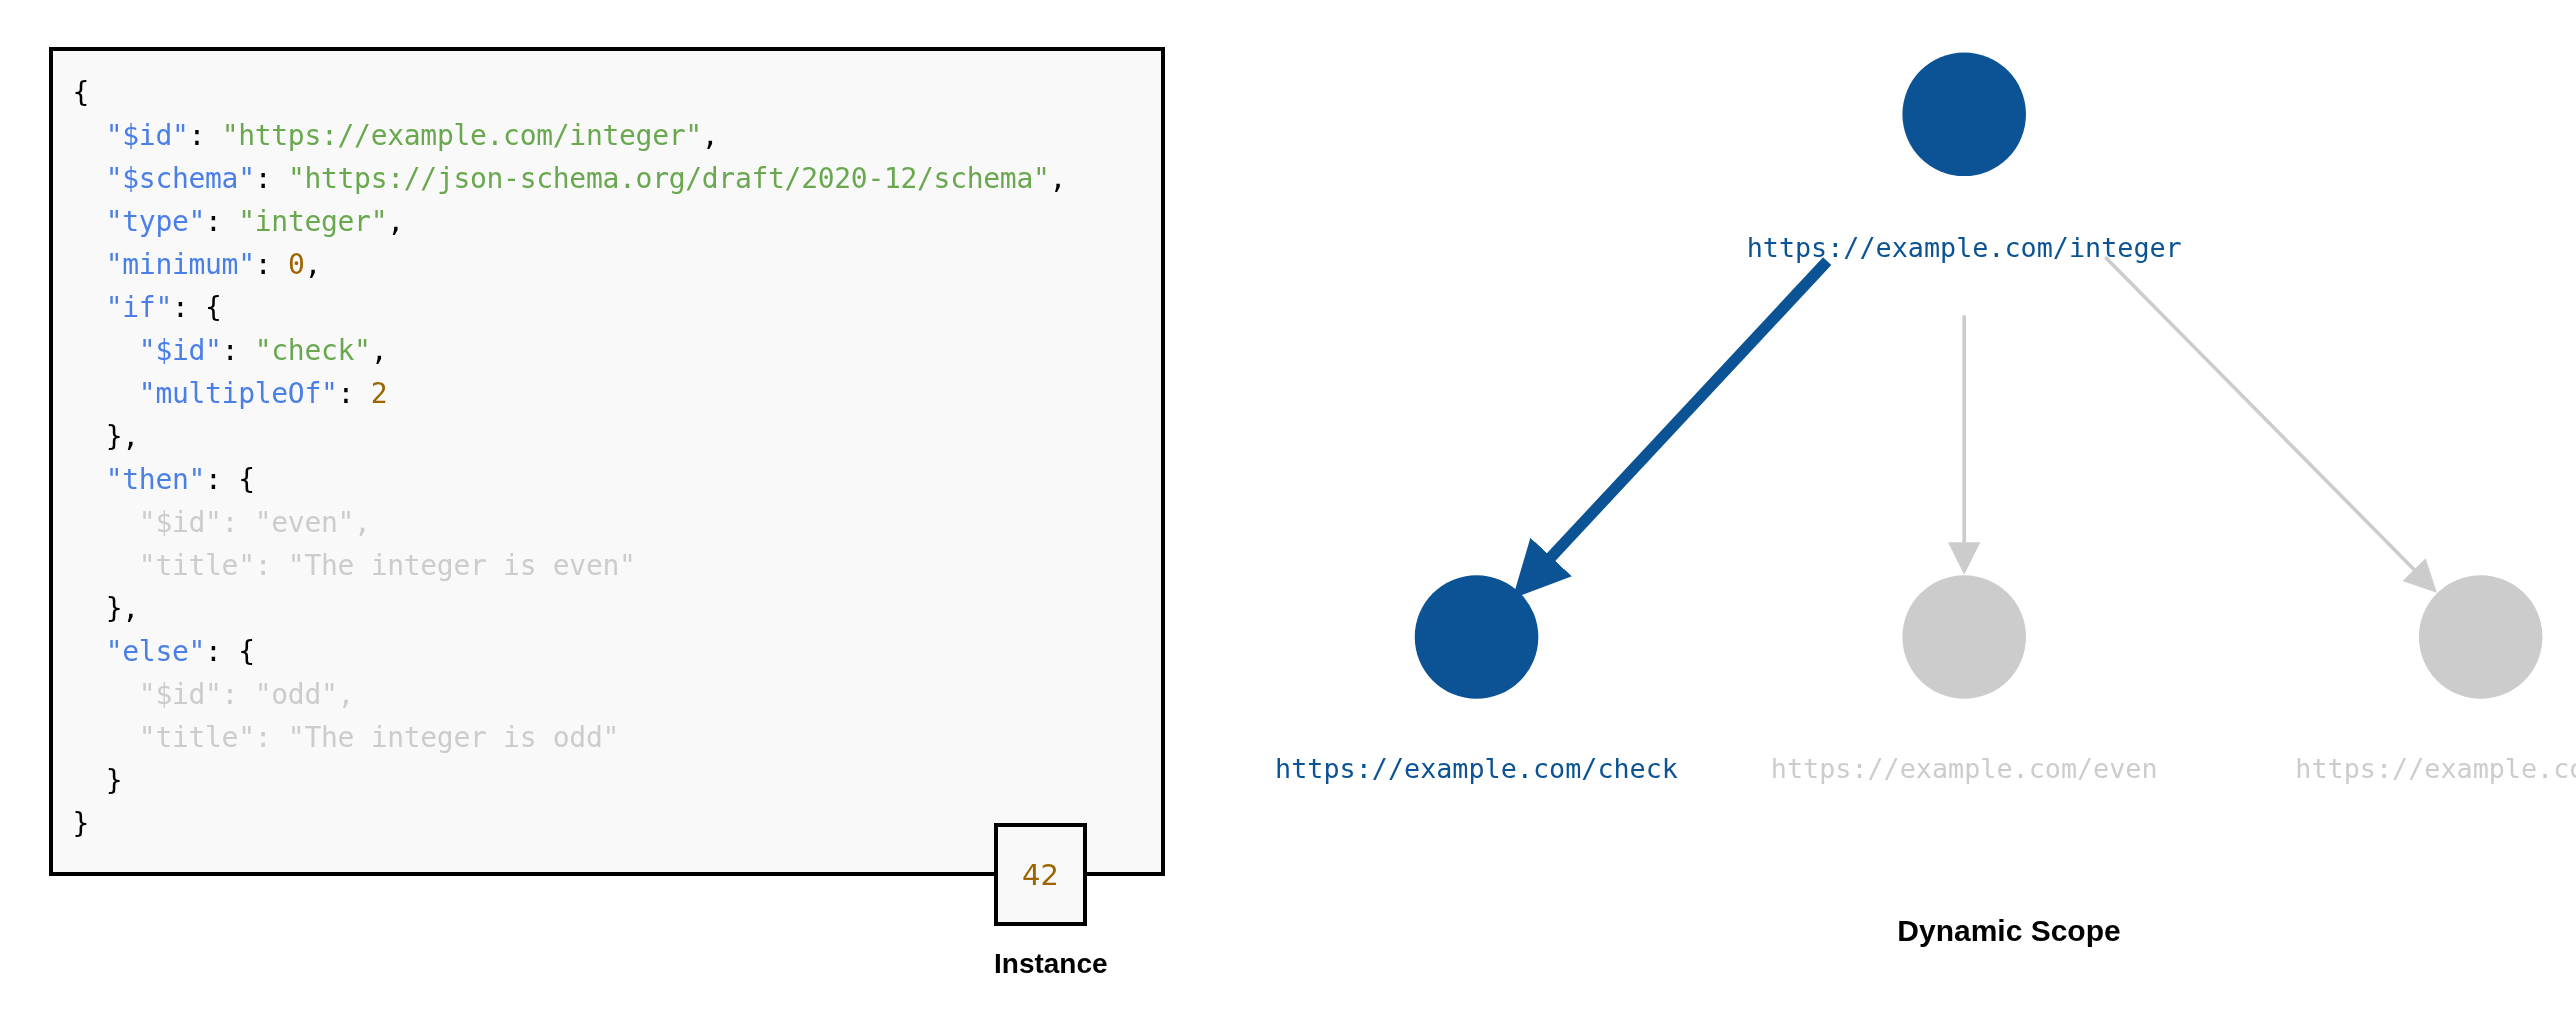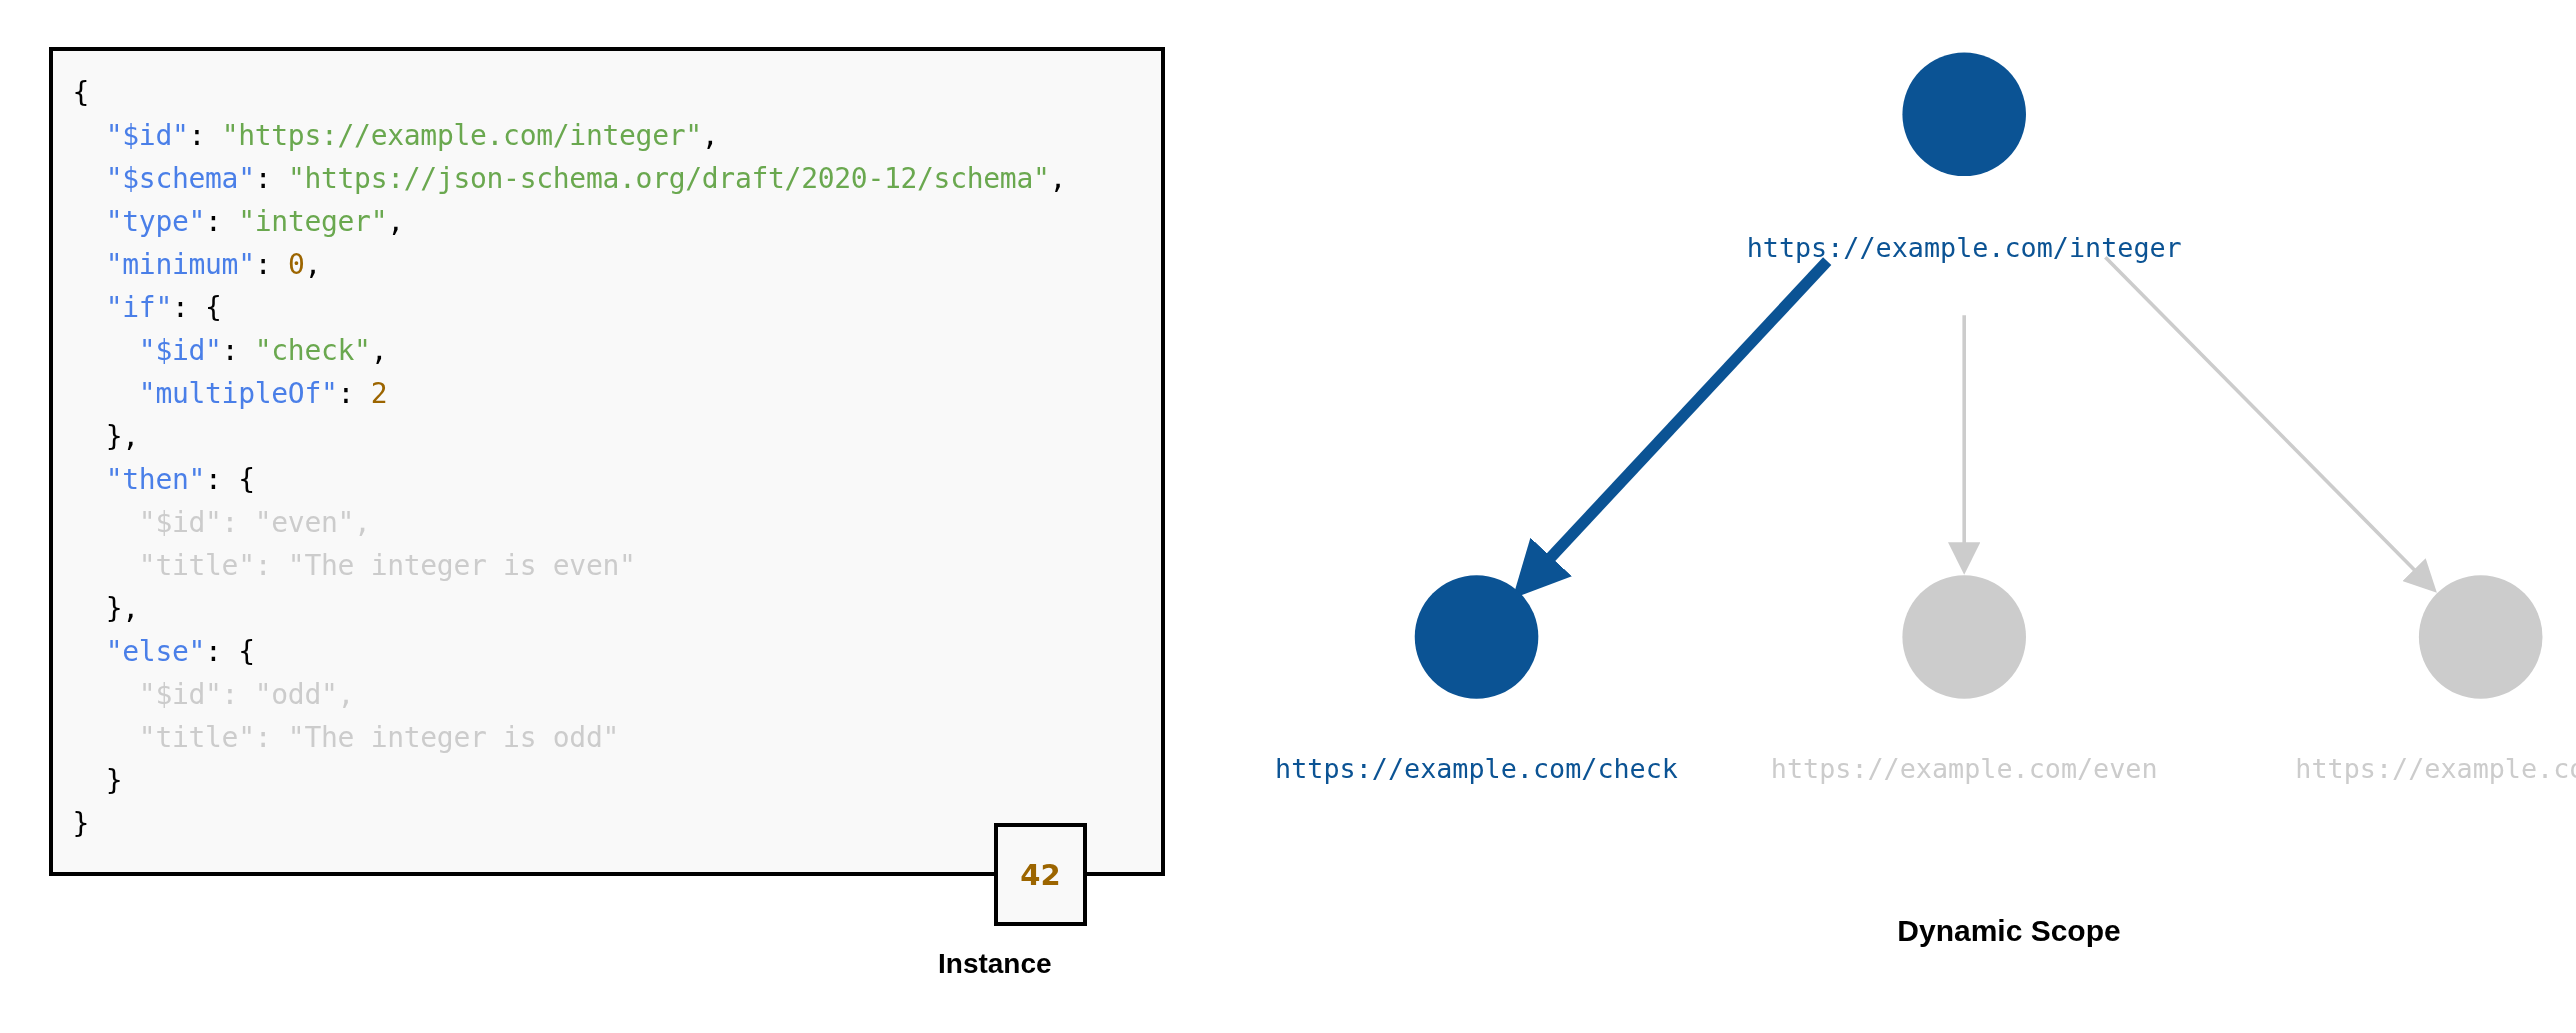--- a/index.html
+++ b/index.html
@@ -57,31 +57,30 @@
     top: 823px;
     width: 93px;
     height: 103px;
     box-sizing: border-box;
     border: 4.6px solid #000000;
     background: #f9f9f9;
     z-index: 3;
     display: flex;
     align-items: center;
     justify-content: center;
-    font-weight: bold;
   }
   #instance-value {
     font-family: "DejaVu Sans", sans-serif;
     font-size: 29px;
     color: #9c6500;
   }
 
   #instance-caption {
     position: absolute;
-    left: 938px;
+    left: 994px;
     top: 948px;
     width: 93px;
     text-align: center;
     font-family: "Liberation Sans", sans-serif;
     font-weight: bold;
     font-size: 28px;
     color: #000000;
     white-space: nowrap;
   }
 

